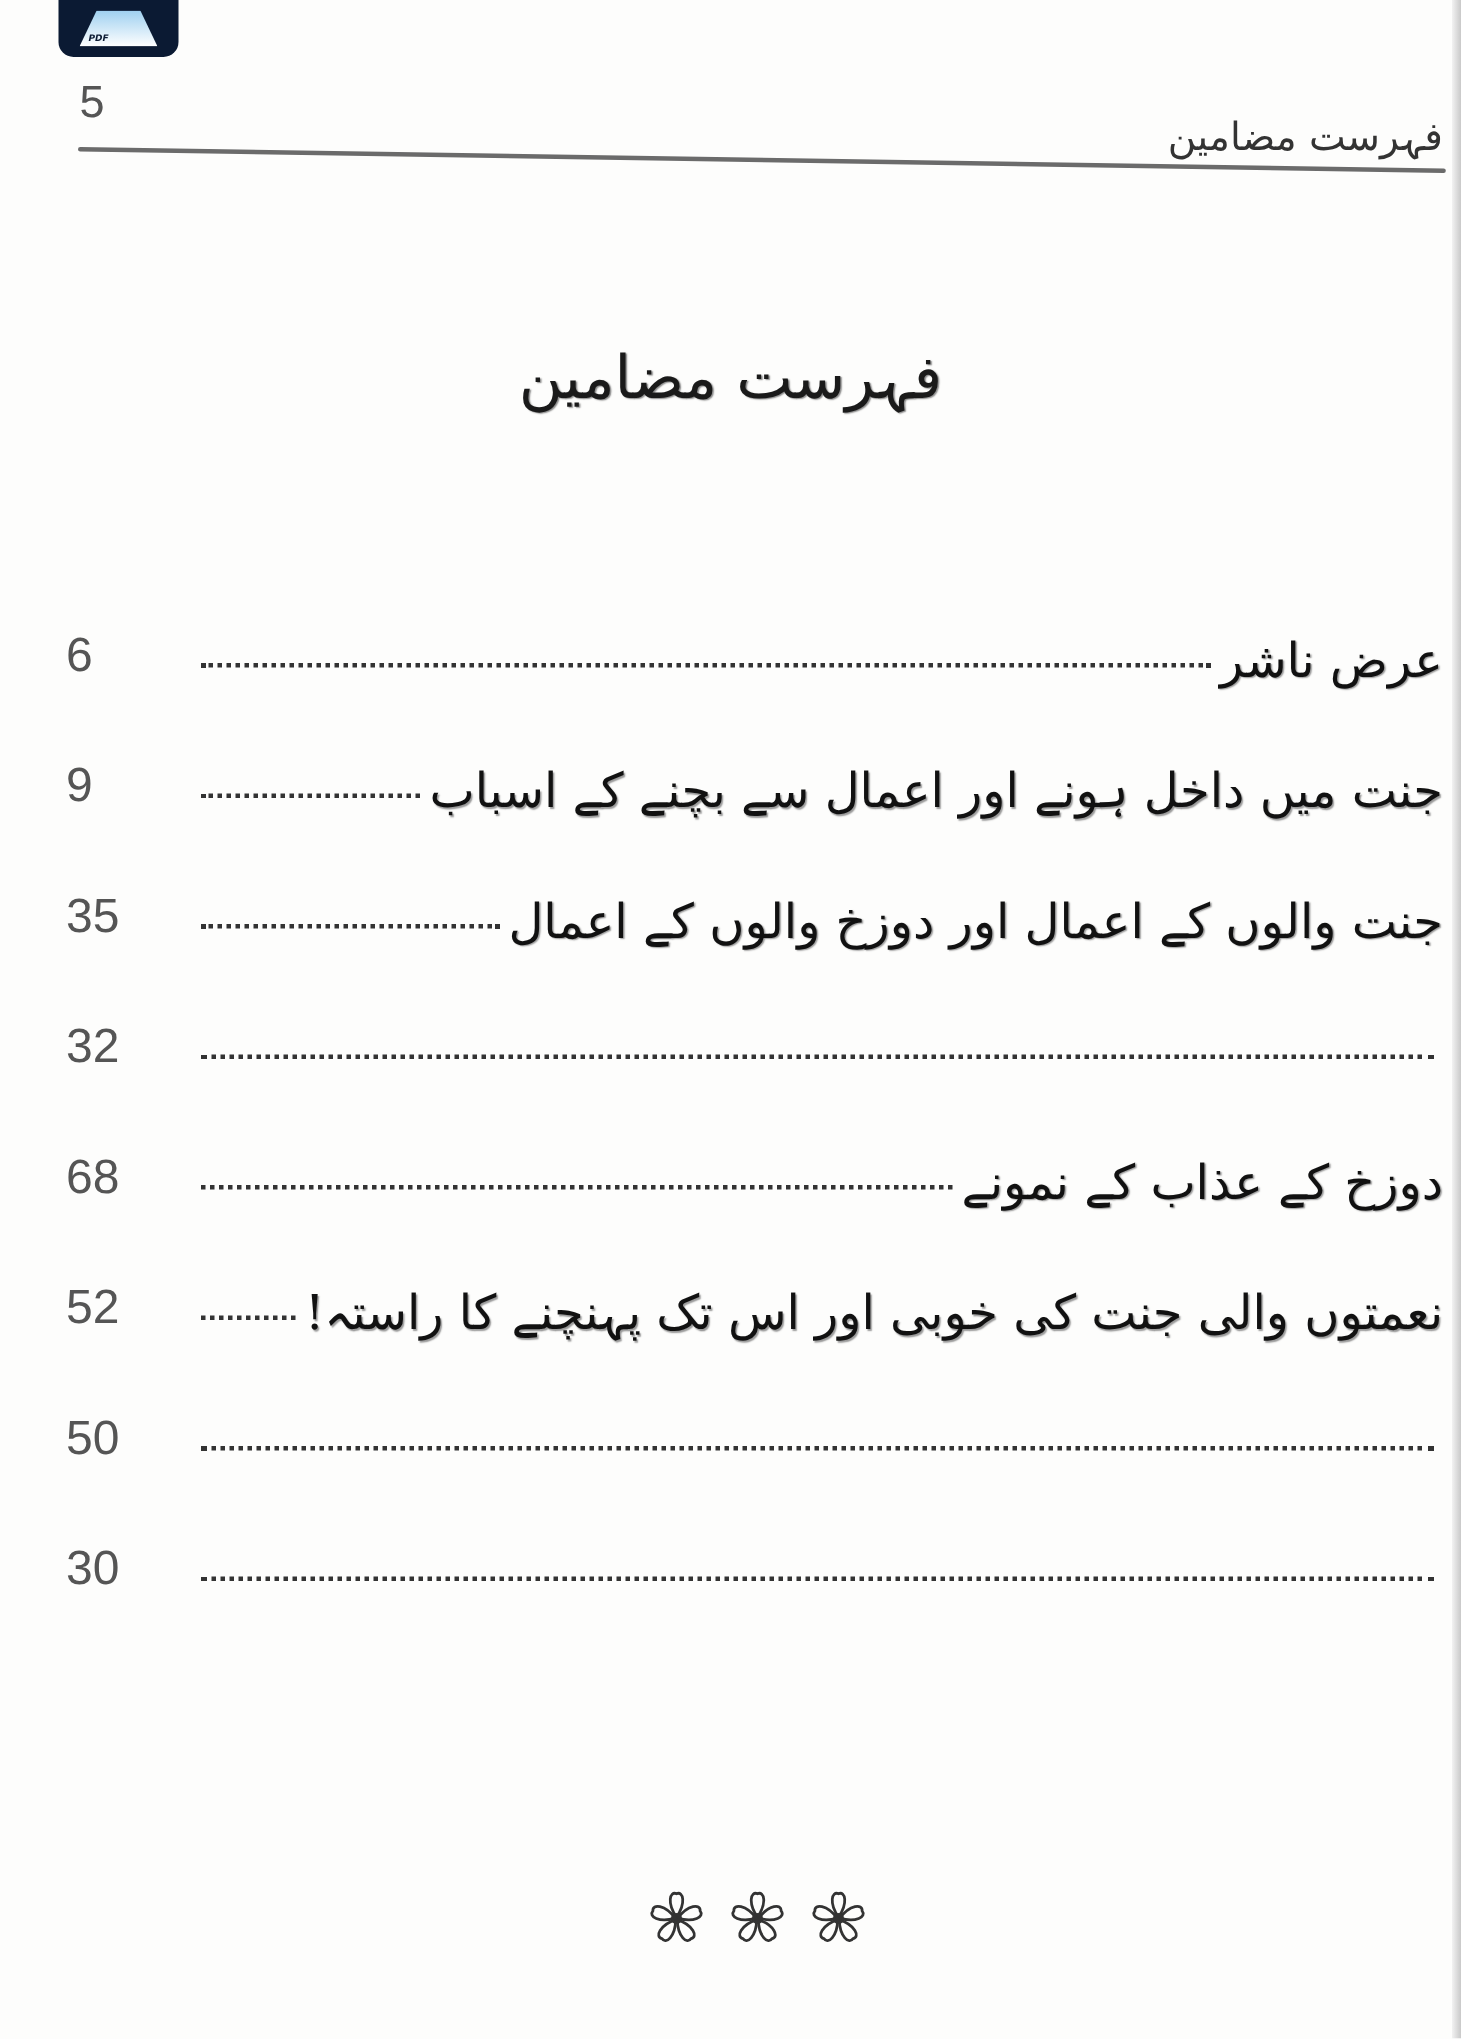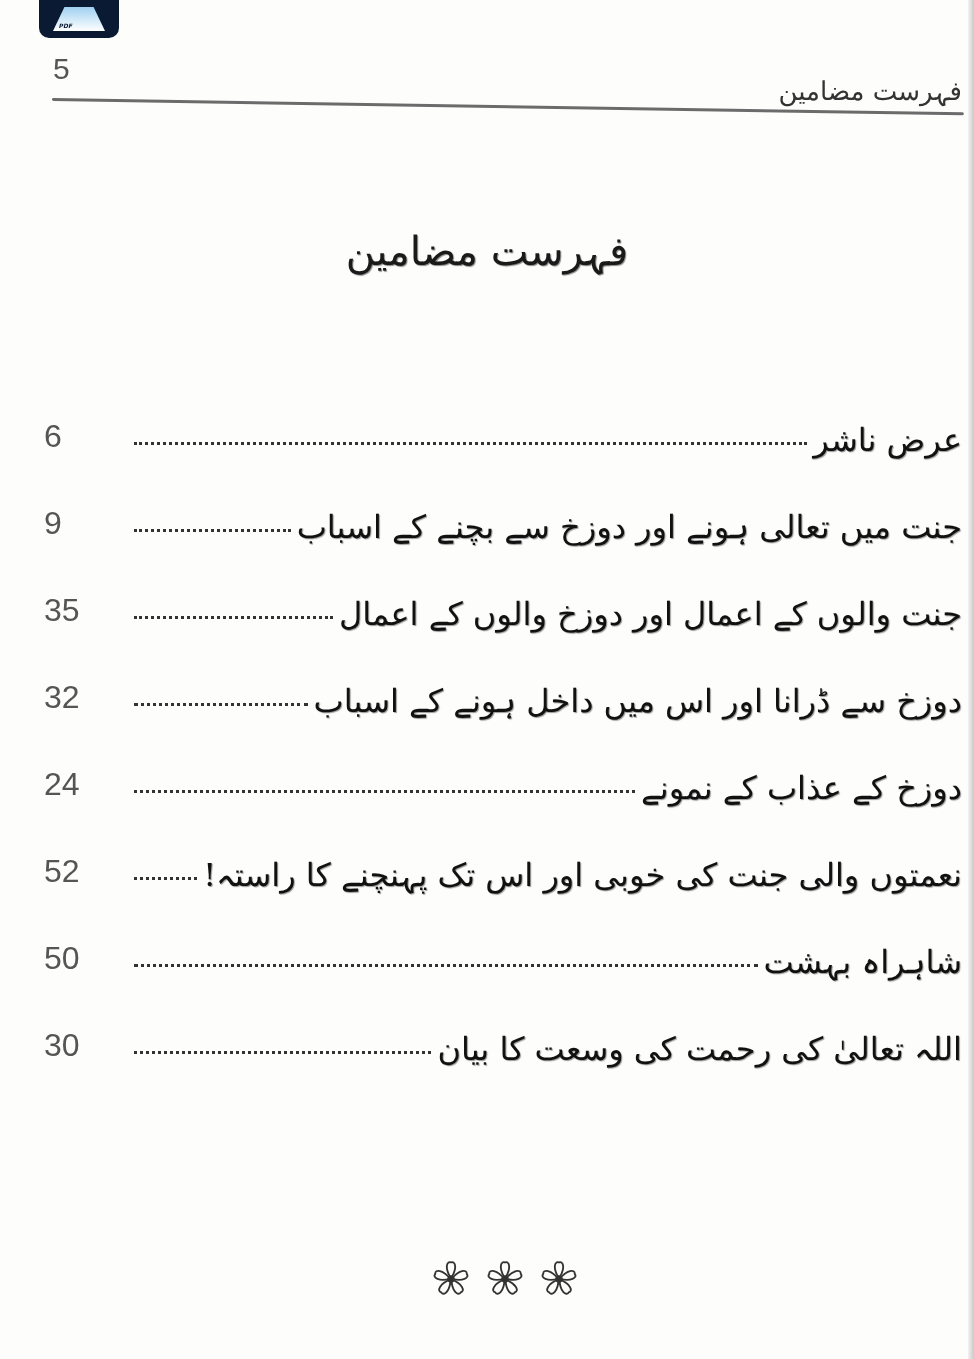--- a/index.html
+++ b/index.html
@@ -89,51 +89,48 @@
 
 <div class="toc">
   <div class="toc-row">
     <span class="toc-page">6</span>
     <span class="toc-leader"></span>
     <span class="toc-title">عرض ناشر</span>
   </div>
   <div class="toc-row">
     <span class="toc-page">9</span>
     <span class="toc-leader"></span>
-    <span class="toc-title">جنت میں تعالی ہونے اور دوزخ سے بچنے کے اسباب</span>
+    <span class="toc-title">جنت میں داخل ہونے اور اعمال سے بچنے کے اسباب</span>
   </div>
   <div class="toc-row">
     <span class="toc-page">35</span>
     <span class="toc-leader"></span>
     <span class="toc-title">جنت والوں کے اعمال اور دوزخ والوں کے اعمال</span>
   </div>
   <div class="toc-row">
     <span class="toc-page">32</span>
     <span class="toc-leader"></span>
-    <span class="toc-title">دوزخ سے ڈرانا اور اس میں داخل ہونے کے اسباب</span>
   </div>
   <div class="toc-row">
-    <span class="toc-page">24</span>
+    <span class="toc-page">68</span>
     <span class="toc-leader"></span>
     <span class="toc-title">دوزخ کے عذاب کے نمونے</span>
   </div>
   <div class="toc-row">
     <span class="toc-page">52</span>
     <span class="toc-leader"></span>
     <span class="toc-title">نعمتوں والی جنت کی خوبی اور اس تک پہنچنے کا راستہ!</span>
   </div>
   <div class="toc-row">
     <span class="toc-page">50</span>
     <span class="toc-leader"></span>
-    <span class="toc-title">شاہراہ بہشت</span>
   </div>
   <div class="toc-row">
     <span class="toc-page">30</span>
     <span class="toc-leader"></span>
-    <span class="toc-title">اللہ تعالیٰ کی رحمت کی وسعت کا بیان</span>
   </div>
 </div>
 
 <div class="ornament">
   <svg viewBox="0 0 50 50">
     <g fill="none" stroke="#333" stroke-width="2">
       <path d="M25 24 C18 14 20 5 25 7 C30 5 32 14 25 24 Z"></path>
       <path d="M25 24 C18 14 20 5 25 7 C30 5 32 14 25 24 Z" transform="rotate(72 25 25)"></path>
       <path d="M25 24 C18 14 20 5 25 7 C30 5 32 14 25 24 Z" transform="rotate(144 25 25)"></path>
       <path d="M25 24 C18 14 20 5 25 7 C30 5 32 14 25 24 Z" transform="rotate(216 25 25)"></path>

